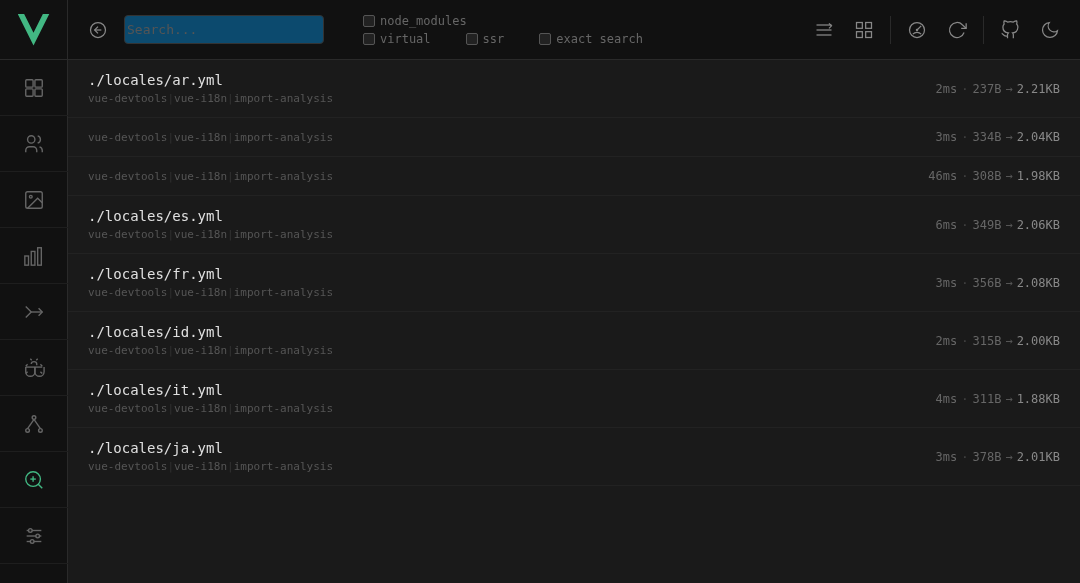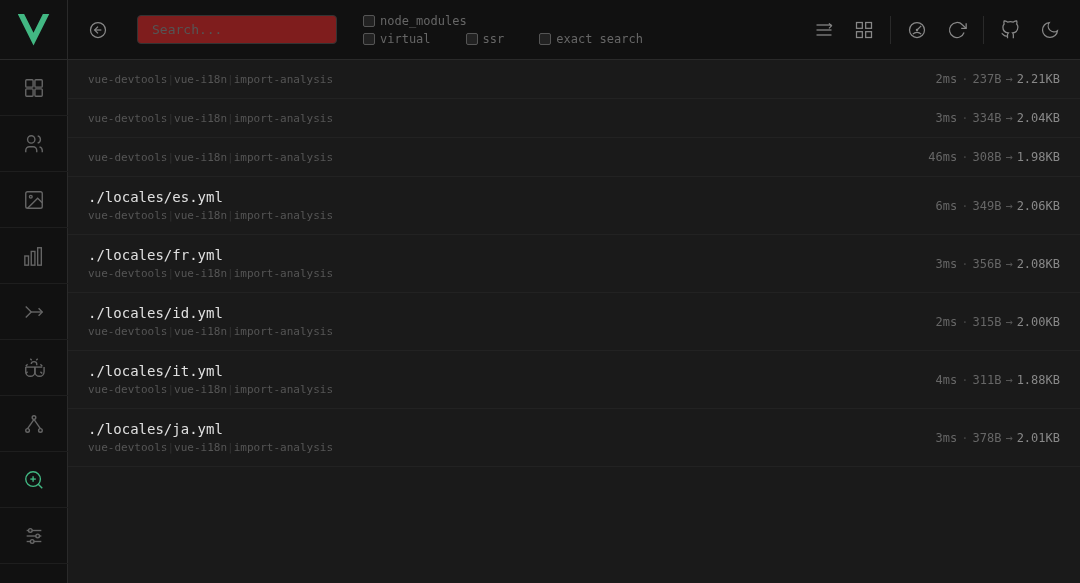--- a/index.html
+++ b/index.html
@@ -97,29 +97,28 @@
       fill: none;
       stroke: currentColor;
       stroke-width: 1.5;
     }
     .search-input-wrap {
       flex: 1;
       max-width: 200px;
     }
     .search-input {
       width: 100%;
-      background: #7f1d1d;
+      background: #0c4a6e;
       border: 1px solid #333;
       border-radius: 4px;
       color: #aaa;
-      padding: 6px 14px;
+      padding: 6px 2px;
       font-size: 13px;
       font-family: inherit;
       outline: none;
-      margin-left: 13px;
     }
     .search-input::placeholder { color: #555; }
 
     
     .filter-area {
       display: flex;
       flex-direction: column;
       gap: 4px;
       margin-left: 8px;
     }
@@ -402,20 +401,21 @@
           <path d="M21 12.79A9 9 0 1 1 11.21 3 7 7 0 0 0 21 12.79z"></path>
         </svg>
       </div>
 
     </div>
   </div>
 
   <div class="file-list" id="file-list">
   <div class="file-row">
         <div class="file-left">
+          <div class="file-name">./locales/ar.yml</div>
           <div class="file-tags">
             <span>vue-devtools</span>
             <span class="file-tag-sep">|</span>
             <span>vue-i18n</span>
             <span class="file-tag-sep">|</span>
             <span>import-analysis</span>
           </div>
         </div>
         <div class="file-right">
     <span>2ms</span>

